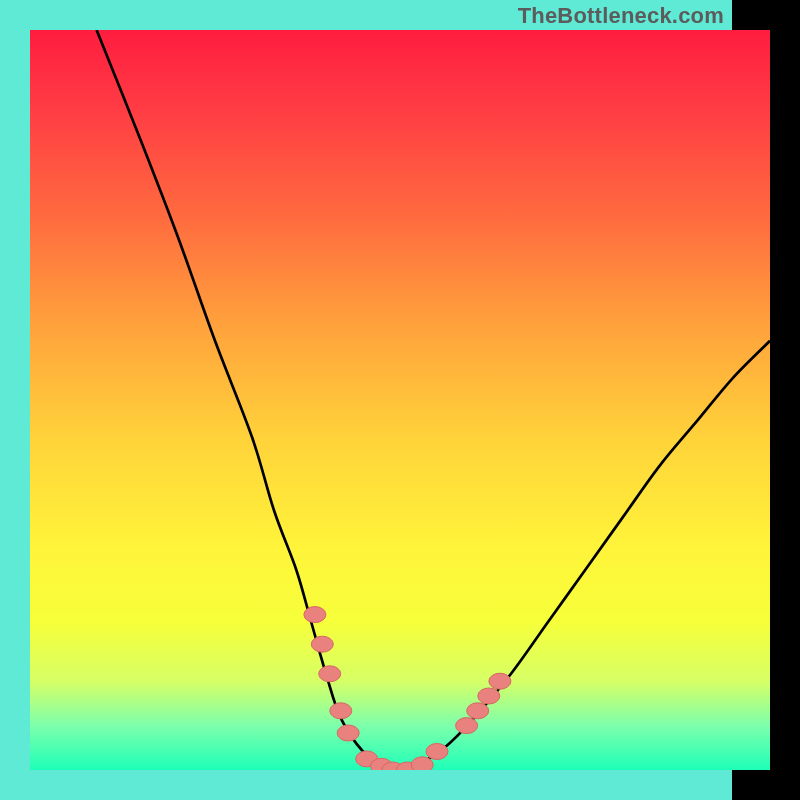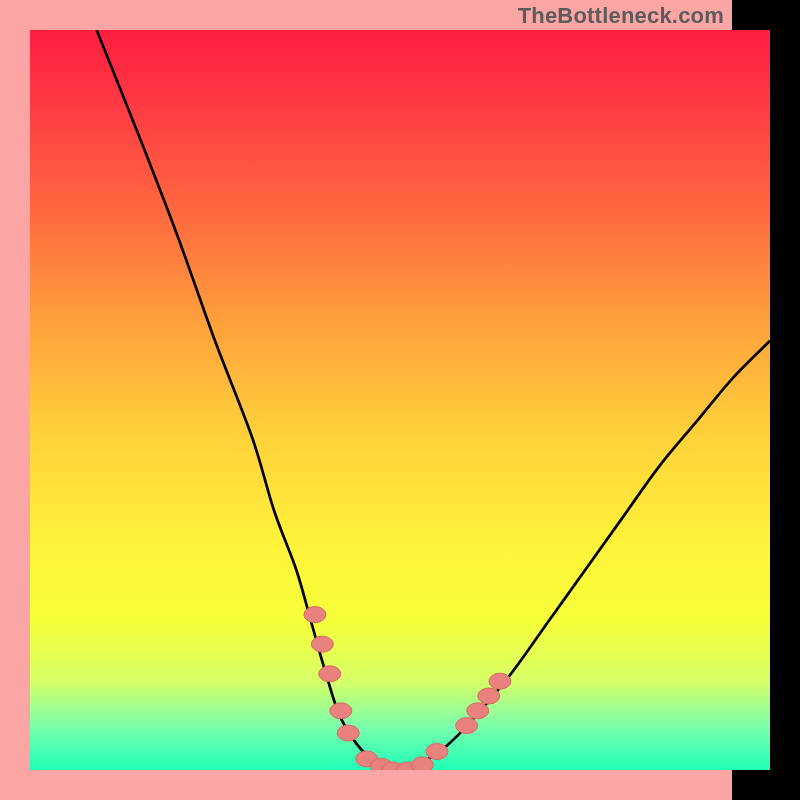--- a/index.html
+++ b/index.html
@@ -10,21 +10,21 @@
     overflow: hidden;
     background: #000;
     font-family: Arial, Helvetica, sans-serif;
   }
   .frame {
     position: absolute;
     top: 0;
     left: 0;
     width: 732px;
     height: 800px;
-    background: #fca5a5;
+    background: #5eead4;
   }
   .plot {
     position: absolute;
     top: 30px;
     left: 30px;
     width: 740px;
     height: 740px;
     background: linear-gradient(to bottom,
       #ff1d3f 0%,
       #ff3a44 10%,

